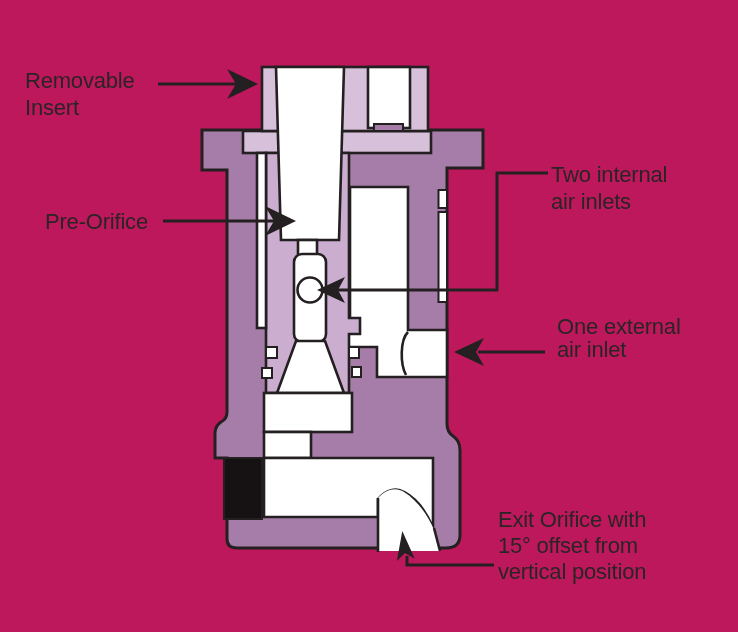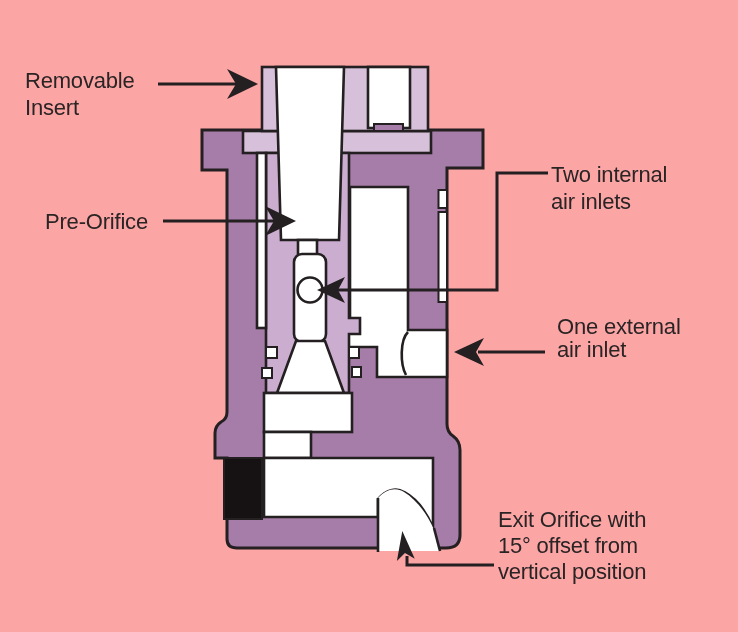--- a/index.html
+++ b/index.html
@@ -1,16 +1,16 @@
 <!DOCTYPE html>
 <html><head>
 <meta charset="utf-8">
 <style>
   html,body{margin:0;padding:0;background:#ffffff;}
-  .stage{position:relative;width:738px;height:632px;background:#fca5a5;overflow:hidden;}
+  .stage{position:relative;width:738px;height:632px;background:#be185d;overflow:hidden;}
   svg{position:absolute;left:0;top:0;}
   .shape{stroke-width:2.6;}
   .outer{stroke-width:3;}
   .thin{stroke-width:2;}
   .leader{fill:none;stroke-width:3;}
   .arcline{fill:none;stroke-width:2.6;}
   .nostroke{stroke:none;}
   text{font-family:"Liberation Sans","DejaVu Sans",sans-serif;font-size:22px;letter-spacing:-0.2px;}
   .lbl{stroke:none;}
 </style>

